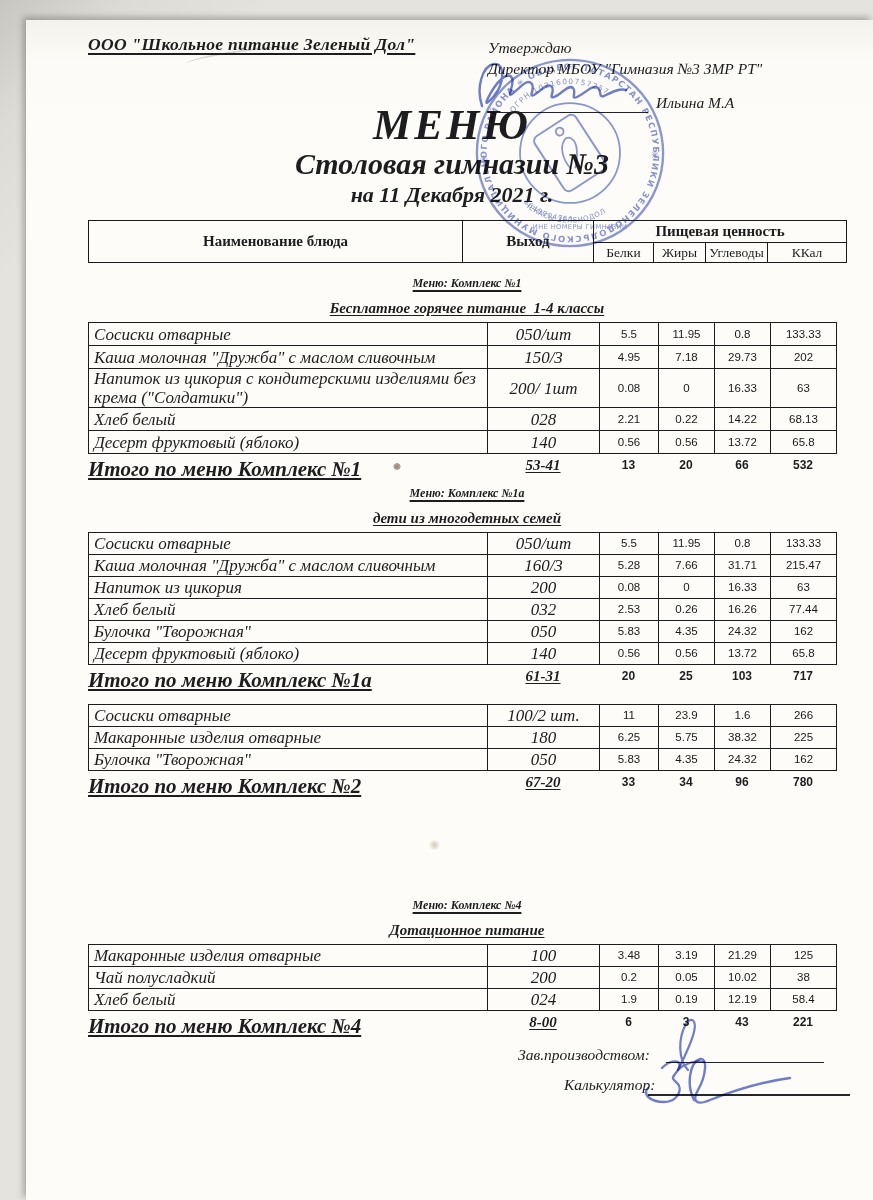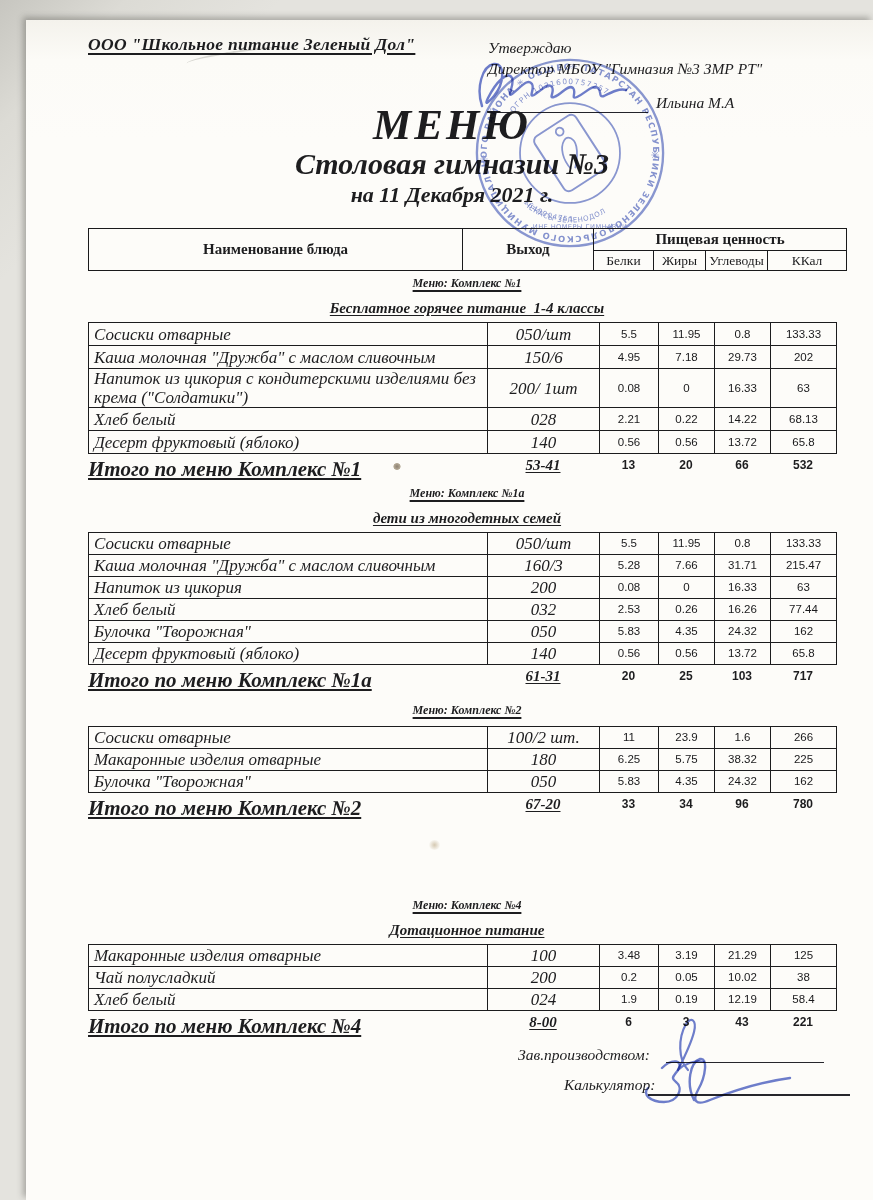--- a/index.html
+++ b/index.html
@@ -33,21 +33,21 @@
   .approve-block{position:absolute;left:462px;top:18px;width:360px;font-style:italic;font-size:15.5px;line-height:19px;}
   .approve-block .row2{margin-top:2px;}
   .sig-line-director{position:absolute;left:464px;top:92px;width:158px;border-bottom:1.6px solid #23232a;height:0;}
   .approver-name{position:absolute;left:630px;top:74px;font-style:italic;font-size:15.5px;}
   .center-col{position:absolute;left:20px;width:812px;text-align:center;}
   .doc-title{top:80px;font-size:43px;font-weight:bold;font-style:italic;letter-spacing:3px;}
   .doc-subtitle{top:127px;font-size:30px;font-weight:bold;font-style:italic;}
   .doc-date{top:162px;font-size:22px;font-weight:bold;font-style:italic;}
   
   table{border-collapse:collapse;table-layout:fixed;background:transparent;}
-  .hdr-table{position:absolute;left:62px;top:208px;width:758px;}
+  .hdr-table{position:absolute;left:62px;top:200px;width:758px;}
   .hdr-table th{border:1.7px solid #1a1a1c;font-size:15px;padding:0 2px;}
   .hdr-table .sub th{font-weight:normal;font-size:13.5px;height:19px;}
   .hdr-table .main th{height:21px;}
   .section{position:absolute;left:62px;width:758px;}
   .sec-1{top:252px;}.sec-2{top:462px;}.sec-3{top:679px;}.sec-4{top:874px;}
   .sec-title{
     text-align:center;font-size:12px;font-weight:bold;font-style:italic;
     text-decoration:underline;text-underline-offset:3px;text-decoration-thickness:1.6px;
     line-height:22px;
   }
@@ -192,21 +192,21 @@
           <tr>
             <td class="dish">Сосиски  отварные</td>
             <td class="out">050/шт</td>
             <td class="num">5.5</td>
             <td class="num">11.95</td>
             <td class="num">0.8</td>
             <td class="num">133.33</td>
           </tr>
           <tr>
             <td class="dish">Каша молочная "Дружба" с маслом сливочным</td>
-            <td class="out">150/6</td>
+            <td class="out">150/3</td>
             <td class="num">4.95</td>
             <td class="num">7.18</td>
             <td class="num">29.73</td>
             <td class="num">202</td>
           </tr>
           <tr>
             <td class="dish">Напиток из цикория с кондитерскими изделиями без крема ("Солдатики")</td>
             <td class="out">200/ 1шт</td>
             <td class="num">0.08</td>
             <td class="num">0</td>
@@ -308,21 +308,20 @@
       <div class="tl">Итого по меню Комплекс №1а</div>
       <div class="to">61-31</div>
       <div class="tn w-p">20</div>
       <div class="tn w-f">25</div>
       <div class="tn w-c">103</div>
       <div class="tn w-k">717</div>
     </div>
   </div>
 
   <div class="section sec-3">
-    <div class="sec-title">Меню: Комплекс №2</div>
     <table class="menu-table">
         <colgroup>
           <col style="width:399px">
           <col style="width:112px">
           <col style="width:59px">
           <col style="width:56px">
           <col style="width:56px">
           <col style="width:66px">
         </colgroup>
         <tbody>

